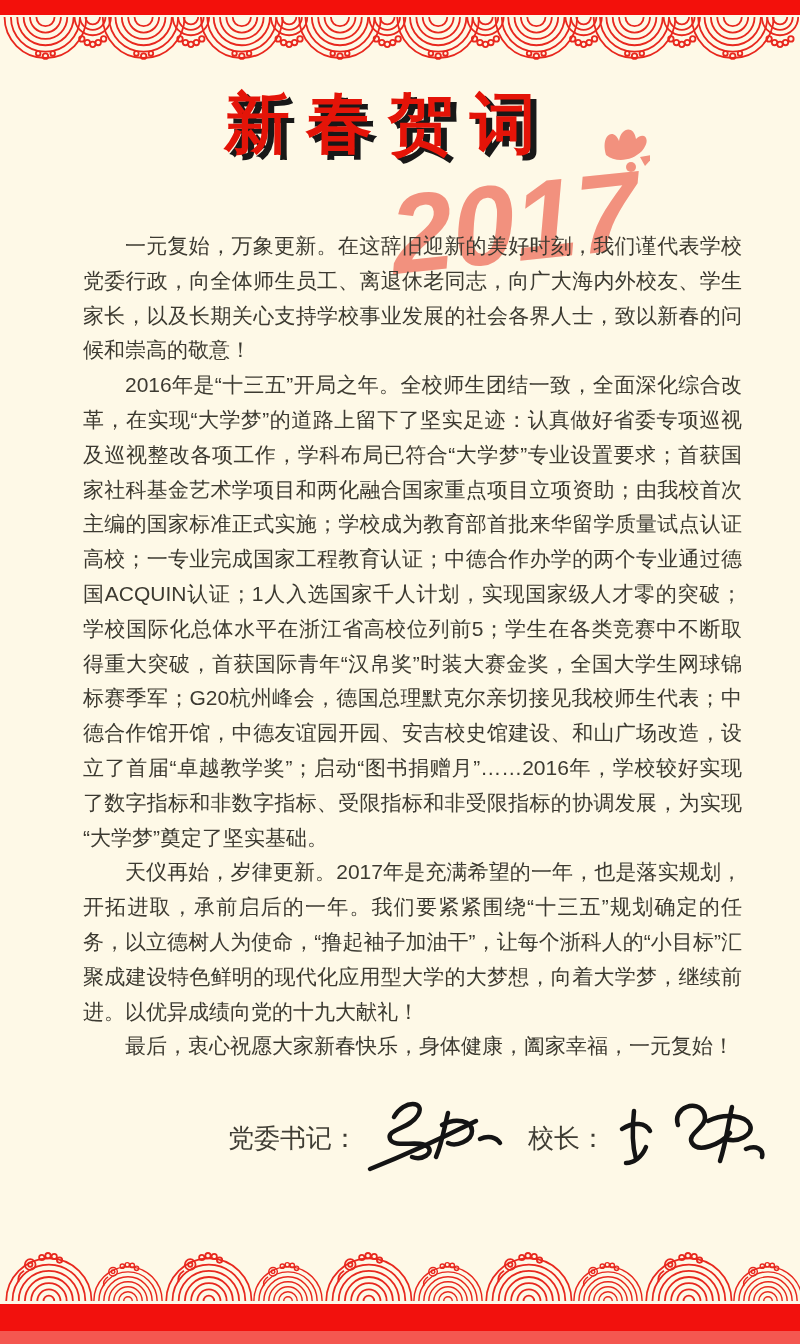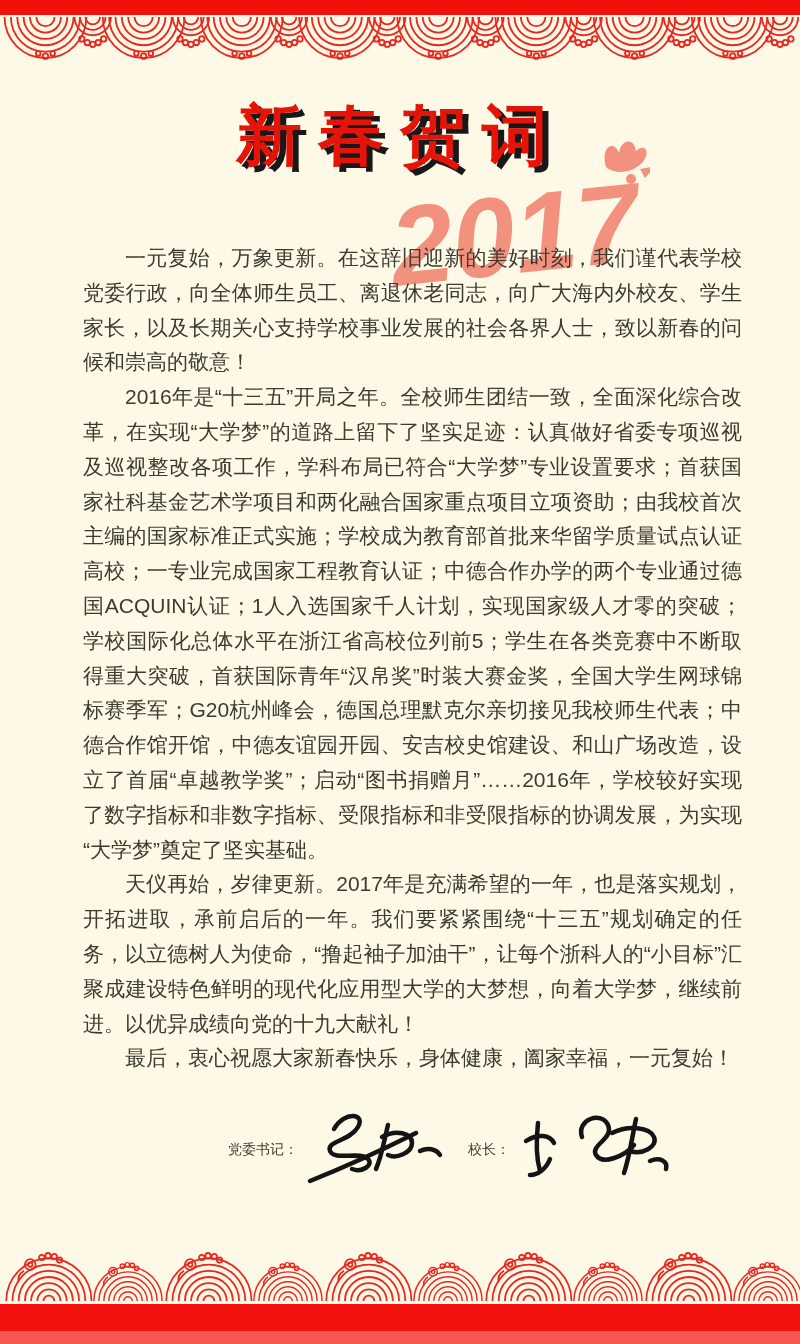--- a/index.html
+++ b/index.html
@@ -9,41 +9,41 @@
   }
   .page { position: relative; width: 800px; height: 1344px; background: #fef9e7; }
 
   
   .top-red-strip { height: 15px; background: #f3100b; }
   .top-lace { display: block; }
 
   
   .title-block { position: relative; height: 152px; }
   .page-title {
-    margin: 12px; padding: 26px 0 0 224px;
+    margin: 0; padding: 26px 0 0 224px;
     font-size: 66px; font-weight: bold; line-height: 1.1;
     color: #e41408; letter-spacing: 16px;
     text-shadow: 6px 5px 0 #181818;
     white-space: nowrap;
   }
   .rooster-graphic { position: absolute; left: 382px; top: 62px; z-index: 0; }
 
   
   .letter { position: relative; z-index: 1; padding: 16px 58px 0 48px; margin-left: 35px; }
   .letter p {
     margin: 0; text-indent: 2em; text-align: justify;
     font-size: 21px; line-height: 34.8px; color: #3c3a31;
   }
 
   
   .signatures {
     display: flex; align-items: center;
     margin: 26px 0 0 228px; height: 96px;
   }
-  .sig-label { font-size: 14px; color: #3f3d34; white-space: nowrap; }
+  .sig-label { font-size: 26px; color: #3f3d34; white-space: nowrap; }
   .sig-svg { margin: 0 14px 0 6px; }
 
   
   .bottom-border { position: absolute; left: 0; bottom: 0; width: 800px; }
   .bottom-waves { display: block; }
   .bottom-red-strip { height: 27px; background: #f2110d; }
   .bottom-pink-strip { height: 13px; background: #f45750; }
 </style>
 </head>
 <body>

